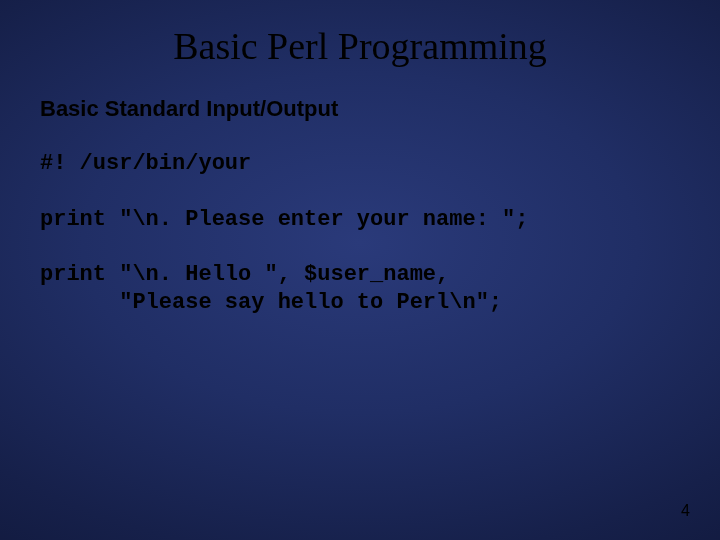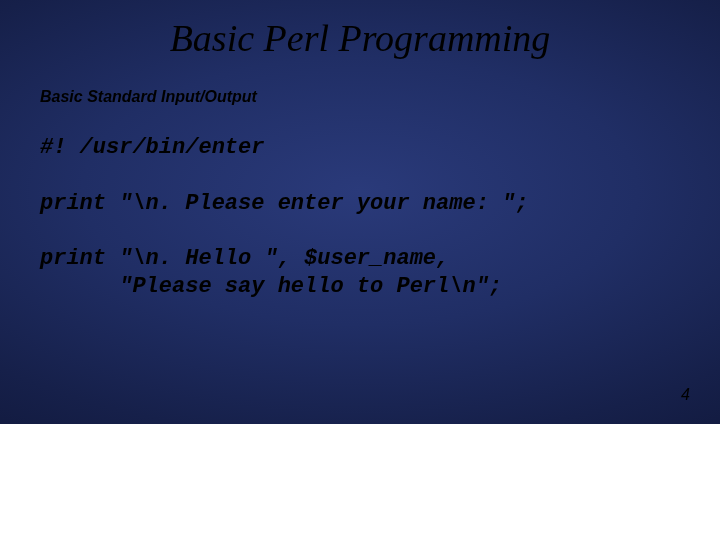--- a/index.html
+++ b/index.html
@@ -4,44 +4,43 @@
 <style>
   html, body {
     margin: 0;
     padding: 0;
     width: 720px;
     height: 540px;
     overflow: hidden;
   }
   .slide {
     width: 720px;
-    height: 424px;
+    height: 540px;
     background: radial-gradient(ellipse 110% 90% at 50% 45%,
                 #2a3a7a 0%,
                 #202e65 35%,
                 #16204a 65%,
                 #0c1230 100%);
     position: relative;
     font-family: "Times New Roman", Times, serif;
     color: #000;
     box-sizing: border-box;
-    padding: 16px 40px 0 40px;
-    font-style: italic;
+    padding: 24px 40px 0 40px;
   }
   .title {
     font-size: 38px;
     font-weight: 400;
     text-align: center;
     margin: 0 0 28px 0;
     font-family: "Times New Roman", Times, serif;
   }
   .subtitle {
     font-family: Arial, Helvetica, sans-serif;
     font-weight: 700;
-    font-size: 16px;
+    font-size: 22px;
     margin: 0 0 28px 0;
   }
   .code {
     font-family: "Courier New", Courier, monospace;
     font-weight: 700;
     font-size: 22px;
     line-height: 1.25;
     white-space: pre;
     margin: 0;
   }
@@ -59,21 +58,21 @@
 </style>
 </head>
 <body>
 
 <div class="slide">
 
   <h1 class="title">Basic Perl Programming</h1>
 
   <div class="subtitle">Basic Standard Input/Output</div>
 
-  <pre class="code block">#! /usr/bin/enter</pre>
+  <pre class="code block">#! /usr/bin/your</pre>
 
   <pre class="code block">print "\n. Please enter your name: ";</pre>
 
 
   <div class="block">
     <pre class="code">print "\n. Hello ", $user_name,</pre>
     <pre class="code">      "Please say hello to Perl\n";</pre>
   </div>
 
   <div class="pagenum">4</div>

